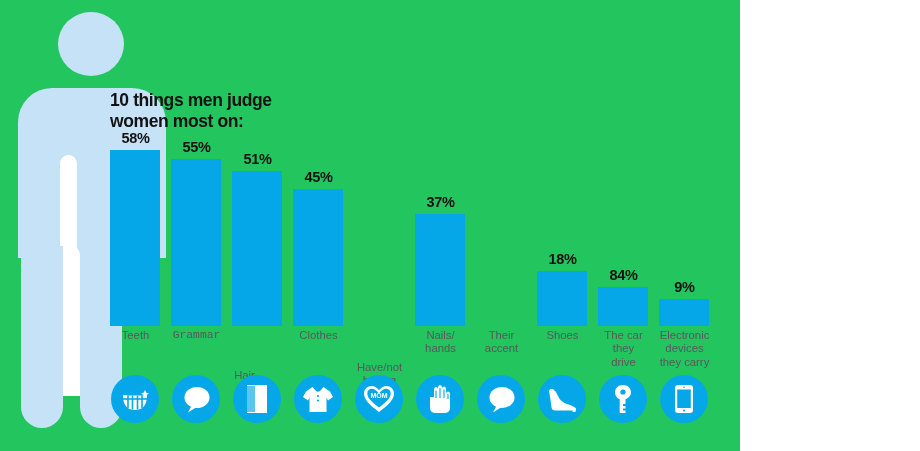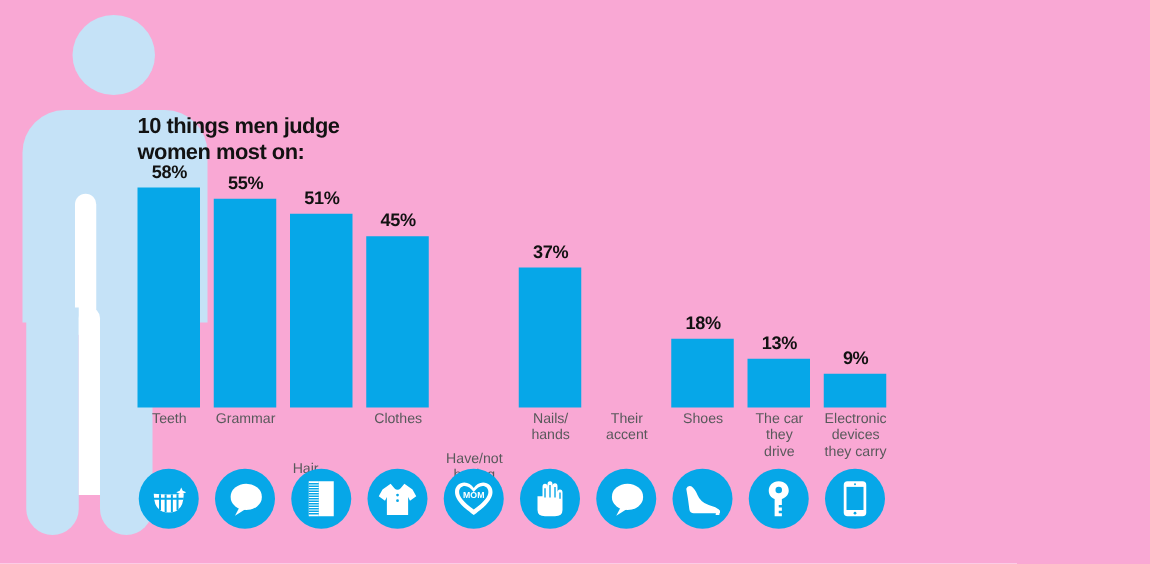--- a/index.html
+++ b/index.html
@@ -4,22 +4,22 @@
 <style>
   * { box-sizing: border-box; margin: 0; padding: 0; }
   html, body {
     width: 920px; height: 451px;
     background: #ffffff;
     font-family: "Liberation Sans", sans-serif;
     overflow: hidden;
   }
   #stage {
     position: relative;
-    width: 920px; height: 451px;
-    background: #f9a8d4;
+    width: 740px; height: 451px;
+    background: #22c55e;
   }
 
   
   #silhouette { position: absolute; left: 0; top: 0; width: 200px; height: 451px; }
   .sil-head {
     position: absolute; left: 58px; top: 12px;
     width: 66px; height: 64px; border-radius: 50%;
     background: #c5e2f7;
   }
   .sil-body {
@@ -164,32 +164,32 @@
       </div>
       <div class="bar-col" style="left: 305px;">
         <div class="bar-value" style="bottom: 117px;">37%</div>
         <div class="bar-rect" style="height: 112px; background: rgb(6, 167, 232);"></div>
       </div>
       <div class="bar-col" style="left: 427px;">
         <div class="bar-value" style="bottom: 60px;">18%</div>
         <div class="bar-rect" style="height: 55px; background: rgb(6, 167, 232);"></div>
       </div>
       <div class="bar-col" style="left: 488px;">
-        <div class="bar-value" style="bottom: 44px;">13%</div>
+        <div class="bar-value" style="bottom: 44px;">84%</div>
         <div class="bar-rect" style="height: 39px; background: rgb(6, 167, 232);"></div>
       </div>
       <div class="bar-col" style="left: 549px;">
         <div class="bar-value" style="bottom: 32px;">9%</div>
         <div class="bar-rect" style="height: 27px; background: rgb(6, 167, 232);"></div>
       </div>
     </div>
 
   <div id="cat-labels">
       <div class="cat-label" style="left: 0px;">Teeth</div>
-      <div class="cat-label" style="left: 61px;">Grammar</div>
+      <div class="cat-label" style="left: 61px; font-family: Liberation Mono, monospace;">Grammar</div>
       <div class="cat-label" style="left: 109px; margin-top: 40px;">Hair</div>
       <div class="cat-label" style="left: 183px;">Clothes</div>
       <div class="cat-label" style="left: 244px; margin-top: 32px;">Have/not
 having
 tattoo</div>
       <div class="cat-label" style="left: 305px;">Nails/
 hands</div>
       <div class="cat-label" style="left: 366px;">Their
 accent</div>
       <div class="cat-label" style="left: 427px;">Shoes</div>

